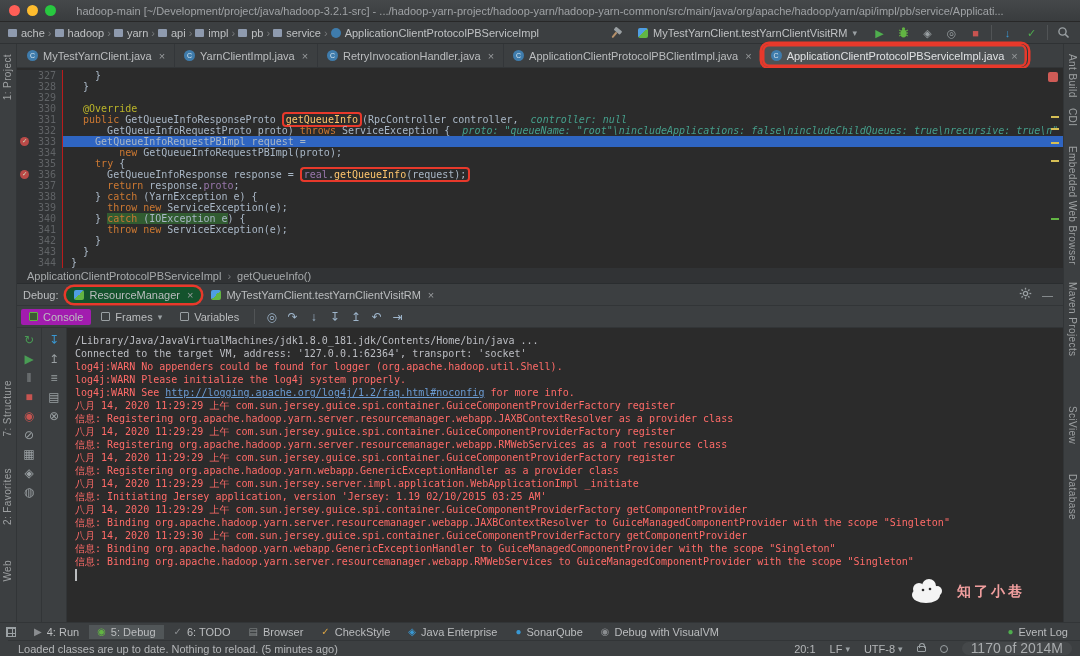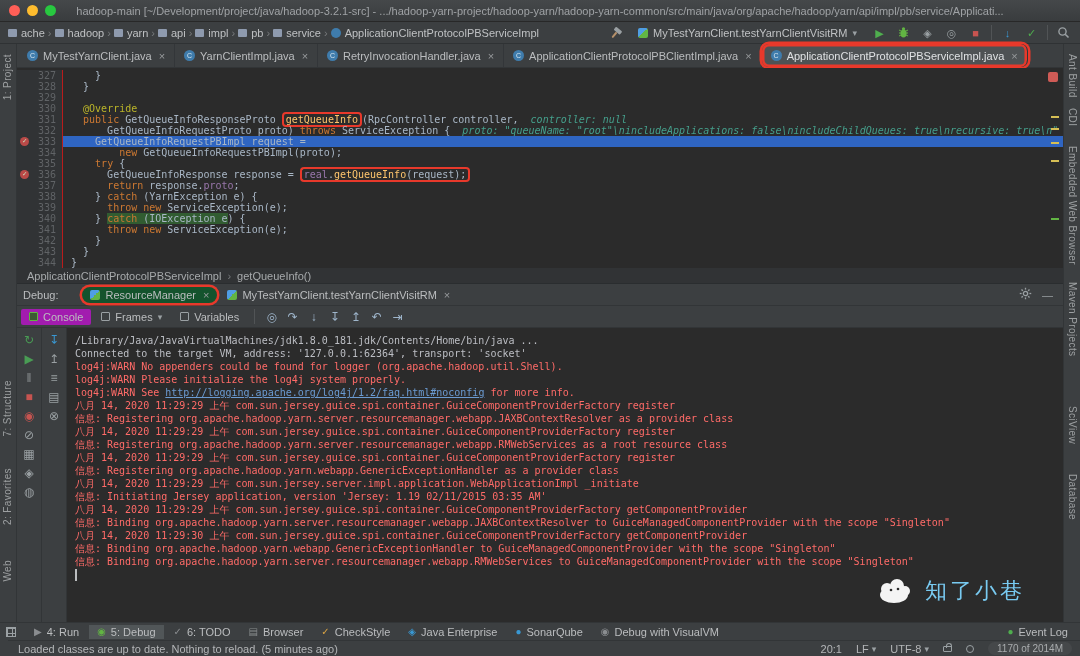--- a/index.html
+++ b/index.html
@@ -84,21 +84,21 @@
   .crumb2 { position:absolute; top:268px; left:17px; right:17px; height:16px; background:#313335;
     border-bottom:1px solid #2a2d2f; display:flex; align-items:center; gap:6px; padding-left:10px;
     color:#9da0a2; }
   .crumb2-item { color:#a7aaac; }
 
   
   .debug { position:absolute; top:284px; left:17px; right:17px; height:338px; background:#3c3f41;
     display:flex; flex-direction:column; }
   .dbg-head { height:22px; flex:none; display:flex; align-items:center; padding:0 6px;
     border-bottom:1px solid #323537; }
-  .dbg-label { color:#bbbdbf; margin-right:24px; }
+  .dbg-label { color:#bbbdbf; margin-right:8px; }
   .dtab { display:flex; align-items:center; gap:5px; padding:2px 8px; margin-right:2px;
     color:#bbbdbf; white-space:nowrap; }
   .dtab.active { background:#14532d; border-radius:2px; }
   .dtab.anno2 { box-shadow:0 0 0 2.5px #e8392b; border-radius:9px; }
   .dh-right { margin-left:auto; display:flex; align-items:center; gap:10px; padding-right:4px;
     color:#9aa0a3; }
   .dbg-bar { height:22px; flex:none; display:flex; align-items:center; gap:2px; padding:0 4px;
     border-bottom:1px solid #323537; }
   .vtab { display:flex; align-items:center; gap:5px; padding:2px 8px; color:#bbbdbf; }
   .vtab.active { background:#a21caf; border-radius:2px; }
@@ -111,21 +111,21 @@
     padding-top:3px; }
   .colic { display:block; height:19px; line-height:19px; text-align:center; font-size:12px; }
   .console { flex:1; background:#2b2b2b; position:relative; overflow:hidden;
     font-family:"DejaVu Sans Mono","Liberation Mono",monospace; font-size:10px;
     padding:6px 0 0 8px; }
   .con-l { height:13px; line-height:13px; white-space:pre; }
   .c-o{color:#bcbec4}.c-e{color:#ff6b68}.c-l{color:#6b9bd2;text-decoration:underline}
   .caret { width:2px; height:12px; background:#bbbdbf; margin-top:1px; }
   .watermark { position:absolute; right:38px; bottom:16px; display:flex; align-items:center;
     gap:9px; opacity:.95; }
-  .wm-text { color:#7dd3fc; font-size:22px; font-weight:normal; letter-spacing:3px;
+  .wm-text { color:#fca5a5; font-size:14px; font-weight:bold; letter-spacing:3px;
     font-family:"DejaVu Sans",sans-serif; }
 
   
   .bottombar { position:absolute; top:622px; left:0; right:0; height:18px; background:#3c3f41;
     border-top:1px solid #323537; display:flex; align-items:center; padding:0 6px; gap:2px; }
   .gridic { width:10px; height:10px; border:1px solid #9aa0a3; margin-right:8px;
     background-image:linear-gradient(#9aa0a3 1px,transparent 1px),
       linear-gradient(90deg,#9aa0a3 1px,transparent 1px); background-size:5px 5px; flex:none; }
   .bbitem { display:flex; align-items:center; gap:5px; padding:1px 8px; color:#bbbdbf;
     white-space:nowrap; }
@@ -134,21 +134,21 @@
   #eventlog { margin-left:auto; display:flex; align-items:center; gap:5px; padding-right:6px; }
   .statusbar { position:absolute; top:640px; left:8px; right:0; height:16px; background:#3c3f41;
     border-top:1px solid #323537; display:flex; align-items:center; padding:0 8px; color:#b4b6b8; }
   .sb-msg { margin-left:2px; }
   .sb-right { margin-left:auto; display:flex; align-items:center; gap:14px; }
   .sb-item { display:flex; align-items:center; gap:3px; }
   .sb-lock { width:9px; height:6px; border:1px solid #9aa0a3; border-radius:1px; position:relative; }
   .sb-lock::before { content:""; position:absolute; top:-4px; left:1.5px; width:4px; height:4px;
     border:1px solid #9aa0a3; border-bottom:none; border-radius:3px 3px 0 0; }
   .sb-ind { width:8px; height:8px; border-radius:50%; border:1px solid #9aa0a3; }
-  .sb-mem { background:#45484a; border-radius:8px; padding:0 9px; font-size:10px;
+  .sb-mem { background:#45484a; border-radius:8px; padding:0 9px; font-size:14px;
     line-height:13px; color:#a9acae; }
 </style>
 </head>
 <body>
 
 <div id="app">
 
   <div class="titlebar">
     <div class="lights">
       <span class="lt red"></span>
@@ -408,21 +408,21 @@
             <div class="con-l"><span class="c-e">log4j:WARN No appenders could be found for logger (org.apache.hadoop.util.Shell).</span></div>
             <div class="con-l"><span class="c-e">log4j:WARN Please initialize the log4j system properly.</span></div>
             <div class="con-l"><span class="c-e">log4j:WARN See </span><span class="c-l">http://logging.apache.org/log4j/1.2/faq.html#noconfig</span><span class="c-e"> for more info.</span></div>
             <div class="con-l"><span class="c-e">八月 14, 2020 11:29:29 上午 com.sun.jersey.guice.spi.container.GuiceComponentProviderFactory register</span></div>
             <div class="con-l"><span class="c-e">信息: Registering org.apache.hadoop.yarn.server.resourcemanager.webapp.JAXBContextResolver as a provider class</span></div>
             <div class="con-l"><span class="c-e">八月 14, 2020 11:29:29 上午 com.sun.jersey.guice.spi.container.GuiceComponentProviderFactory register</span></div>
             <div class="con-l"><span class="c-e">信息: Registering org.apache.hadoop.yarn.server.resourcemanager.webapp.RMWebServices as a root resource class</span></div>
             <div class="con-l"><span class="c-e">八月 14, 2020 11:29:29 上午 com.sun.jersey.guice.spi.container.GuiceComponentProviderFactory register</span></div>
             <div class="con-l"><span class="c-e">信息: Registering org.apache.hadoop.yarn.webapp.GenericExceptionHandler as a provider class</span></div>
             <div class="con-l"><span class="c-e">八月 14, 2020 11:29:29 上午 com.sun.jersey.server.impl.application.WebApplicationImpl _initiate</span></div>
-            <div class="con-l"><span class="c-e">信息: Initiating Jersey application, version 'Jersey: 1.19 02/11/2015 03:35 AM'</span></div>
+            <div class="con-l"><span class="c-e">信息: Initiating Jersey application, version 'Jersey: 1.19 02/10/2015 03:25 AM'</span></div>
             <div class="con-l"><span class="c-e">八月 14, 2020 11:29:29 上午 com.sun.jersey.guice.spi.container.GuiceComponentProviderFactory getComponentProvider</span></div>
             <div class="con-l"><span class="c-e">信息: Binding org.apache.hadoop.yarn.server.resourcemanager.webapp.JAXBContextResolver to GuiceManagedComponentProvider with the scope "Singleton"</span></div>
             <div class="con-l"><span class="c-e">八月 14, 2020 11:29:30 上午 com.sun.jersey.guice.spi.container.GuiceComponentProviderFactory getComponentProvider</span></div>
             <div class="con-l"><span class="c-e">信息: Binding org.apache.hadoop.yarn.webapp.GenericExceptionHandler to GuiceManagedComponentProvider with the scope "Singleton"</span></div>
             <div class="con-l"><span class="c-e">信息: Binding org.apache.hadoop.yarn.server.resourcemanager.webapp.RMWebServices to GuiceManagedComponentProvider with the scope "Singleton"</span></div>
             <div class="caret"></div>
           </div>
         <div class="watermark">
           <span>
             <svg width="42" height="27" viewBox="0 0 42 27">

